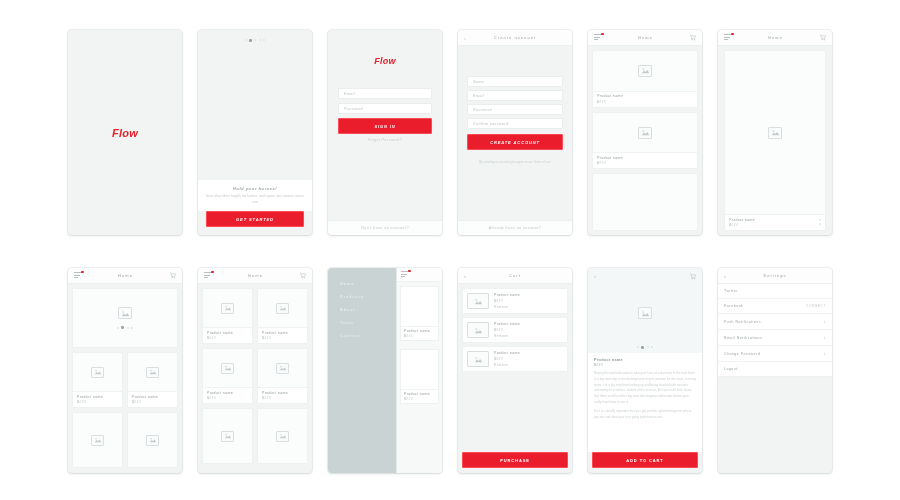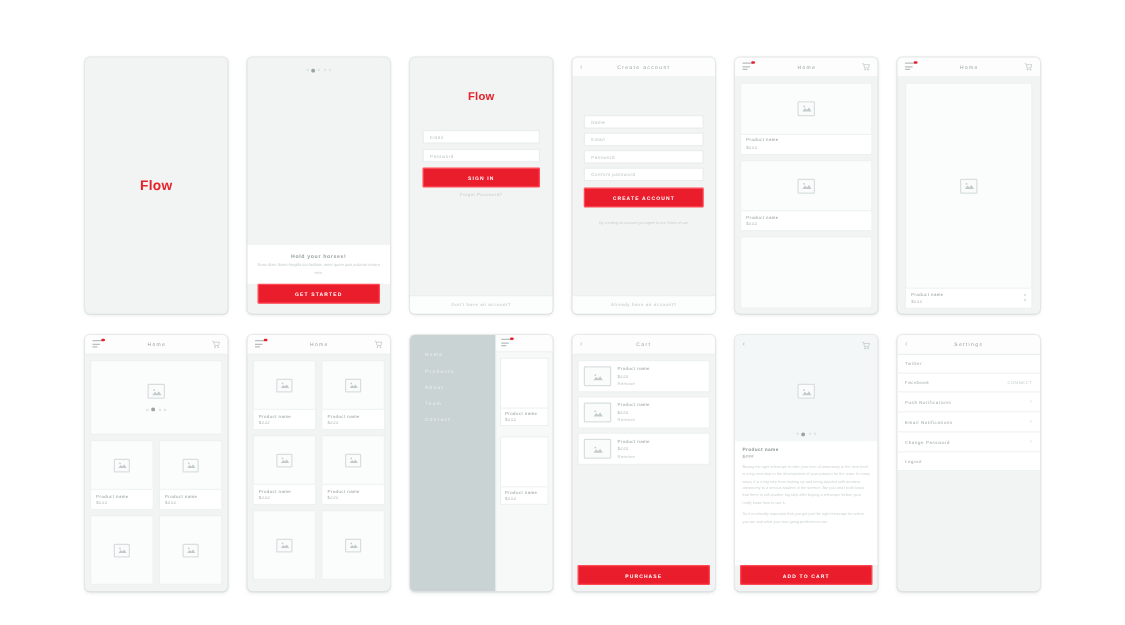--- a/index.html
+++ b/index.html
@@ -19,21 +19,21 @@
   .phone {
     position: absolute;
     width: 114px; height: 205px;
     background: #f1f4f3;
     border-radius: 4px;
     box-shadow: 0 1px 3px rgba(120,130,130,.22), 0 0 0 1px rgba(190,200,200,.25);
     overflow: hidden;
     display: flex;
     flex-direction: column;
   }
-  .r1 { top: 46px; }
+  .r1 { top: 30px; font-style: italic; }
   .r2 { top: 268px; }
   .c1 { left: 68px; }
   .c2 { left: 198px; }
   .c3 { left: 328px; }
   .c4 { left: 458px; }
   .c5 { left: 588px; }
   .c6 { left: 718px; }
 
   
   .brand {

